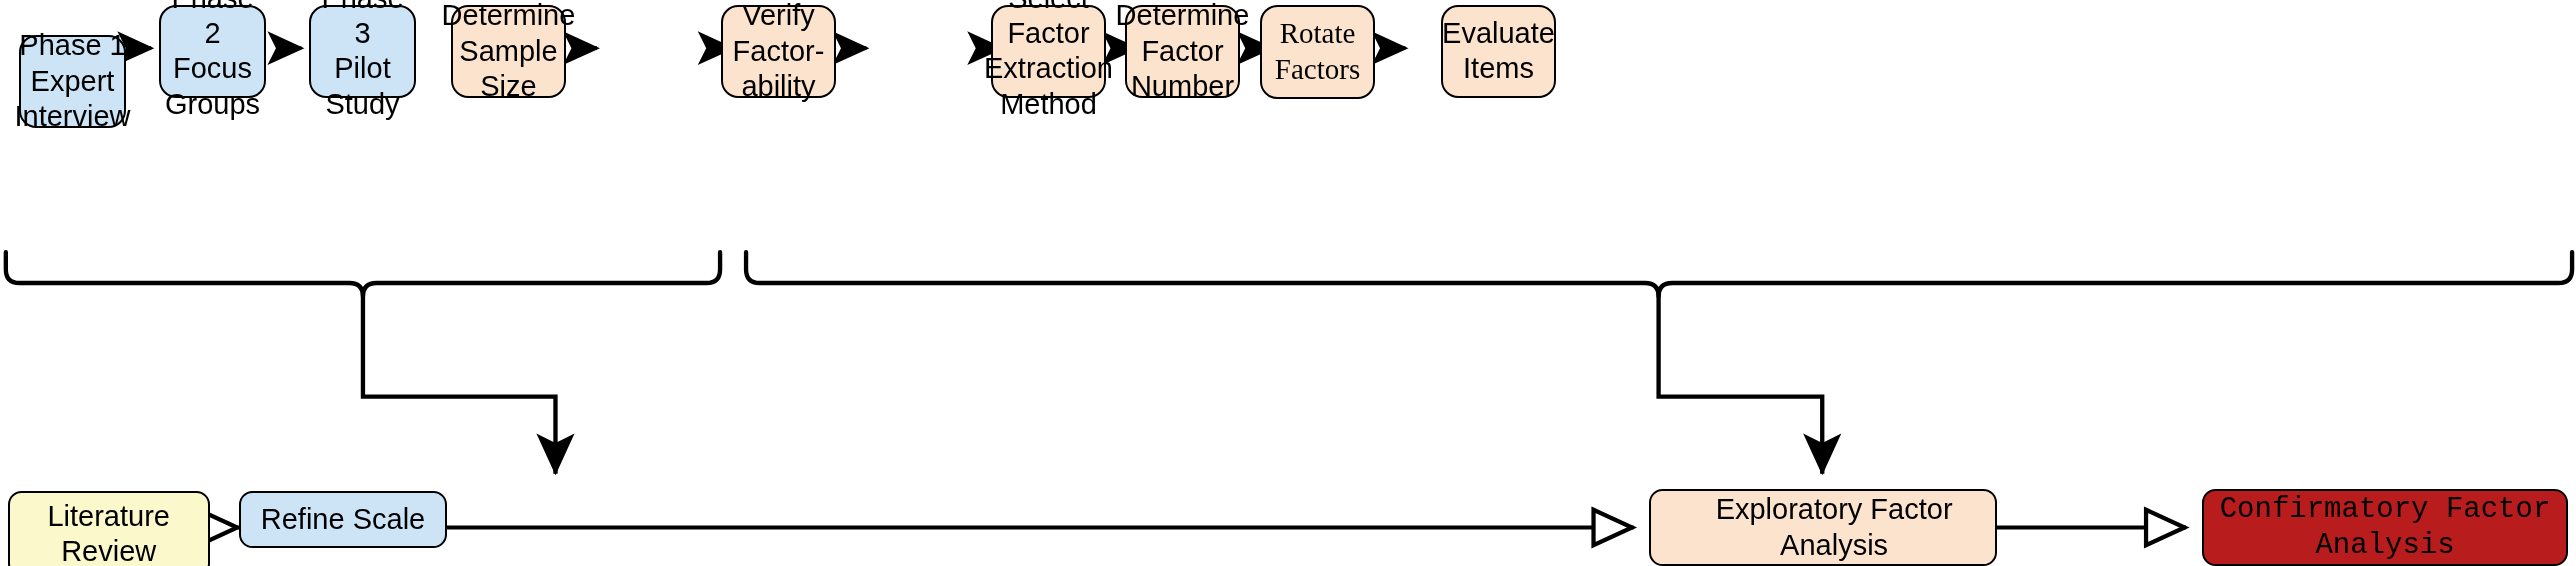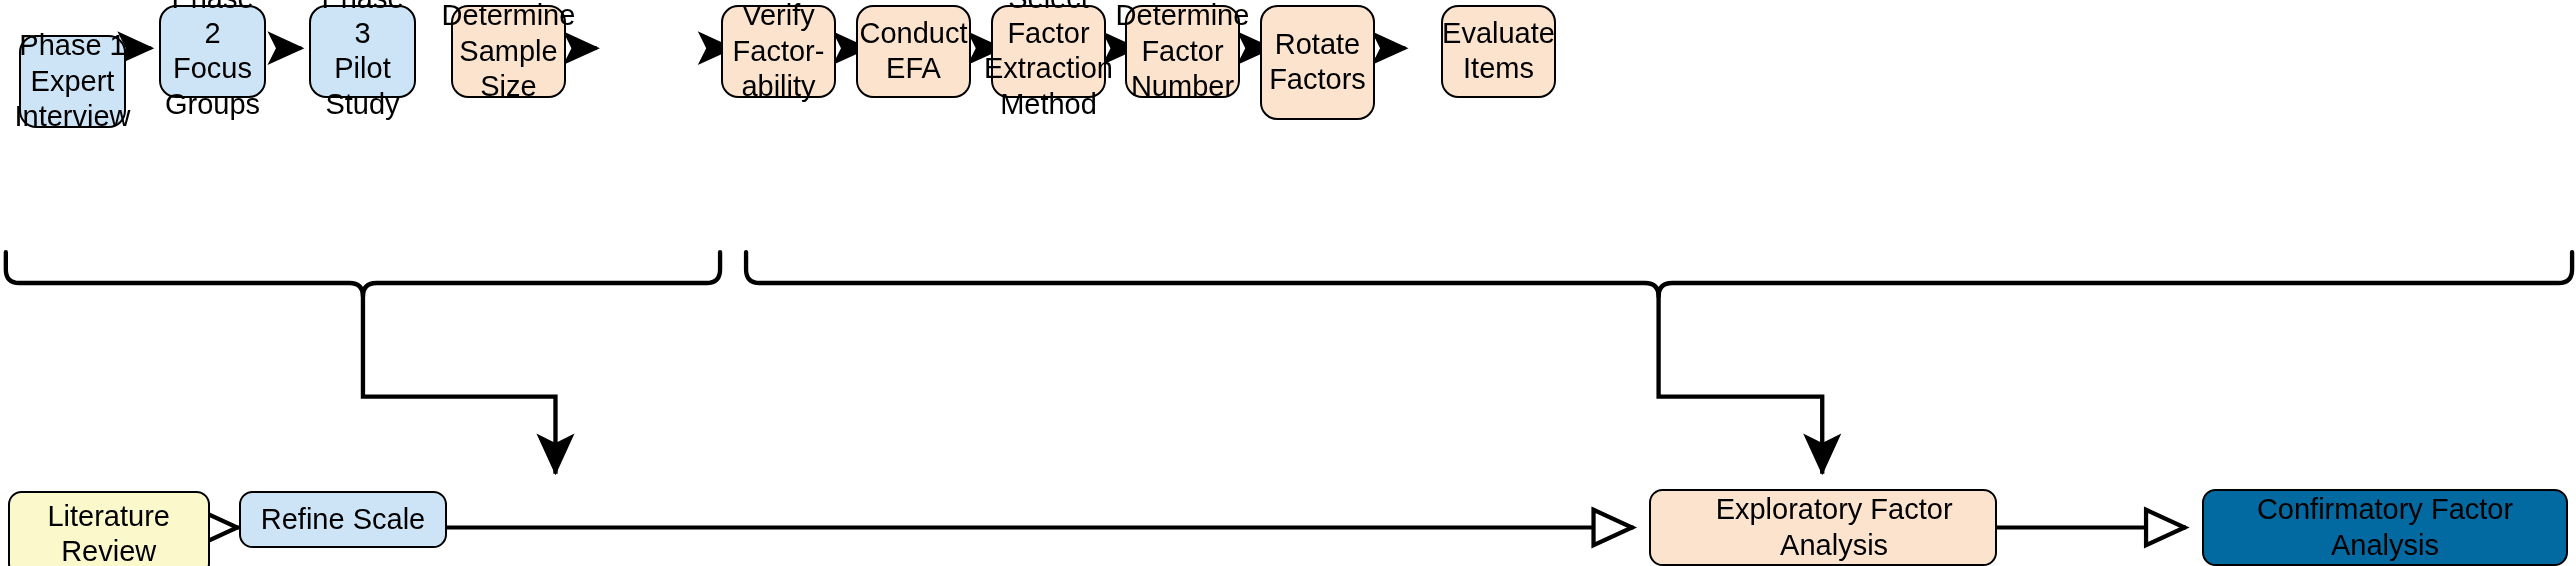--- a/index.html
+++ b/index.html
@@ -30,21 +30,21 @@
     color: #000000;
     font-family: "Liberation Sans", sans-serif;
     font-size: 29px;
     line-height: 1.22;
     white-space: pre-line;
     padding: 3.9px 5.8px;
   }
   .node.blue   { background: #cde4f7; }
   .node.orange { background: #fce3cd; }
   .node.yellow { background: #fbf8cc; }
-  .node.green  { background: #0369a1; }
+  .node.green  { background: #b91c1c; font-family: Liberation Mono, monospace; }
   .node.wide   { border-radius: 13.5px; }
 
   #edges {
     position: absolute;
     left: 0;
     top: 0;
     width: 2576px;
     height: 566px;
     pointer-events: none;
   }
@@ -146,30 +146,28 @@
   <div class="node blue" style="left:309px; top:4.8px; width:107px; height:93px;">Phase 3
 Pilot
 Study</div>
 
   <div class="node orange" style="left:451px; top:4.8px; width:115px; height:93px;">Determine
 Sample
 Size</div>
   <div class="node orange" style="left:721px; top:4.8px; width:115px; height:93px;">Verify
 Factor-
 ability</div>
-  <div class="node orange" style="left:856px; top:4.8px; width:115px; height:93px;">Conduct
-EFA</div>
   <div class="node orange" style="left:991px; top:4.8px; width:115px; height:93px;">Select
 Factor
 Extraction
 Method</div>
   <div class="node orange" style="left:1125px; top:4.8px; width:115px; height:93px;">Determine
 Factor
 Number</div>
-  <div class="node orange" style="left:1260px; top:4.8px; width:115px; height:115px;">Rotate
+  <div class="node orange" style="left:1260px; top:4.8px; width:115px; height:94px;font-family:Liberation Serif, serif;">Rotate
 Factors</div>
   <div class="node orange" style="left:1395px; top:4.8px; width:115px; height:93px;margin-left:46px;">Evaluate
 Items</div>
 
   <div class="node yellow wide" style="left:7.7px; top:491px; width:202px; height:86px;">Literature Review</div>
   <div class="node blue wide" style="left:239px; top:491px; width:208px; height:57px;text-align:center;">Refine Scale</div>
   <div class="node orange wide" style="left:1649px; top:489px; width:348px; height:77px;padding-left:28px;">Exploratory Factor
 Analysis</div>
   <div class="node green wide" style="left:2202px; top:489px; width:366px; height:77px;">Confirmatory Factor
 Analysis</div>

